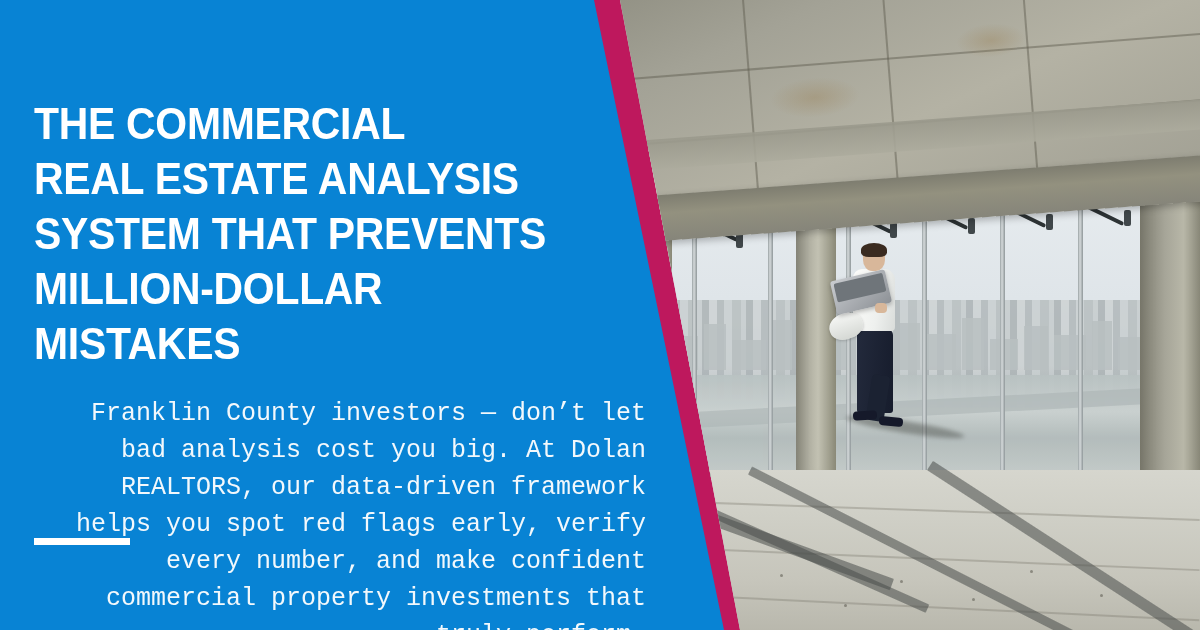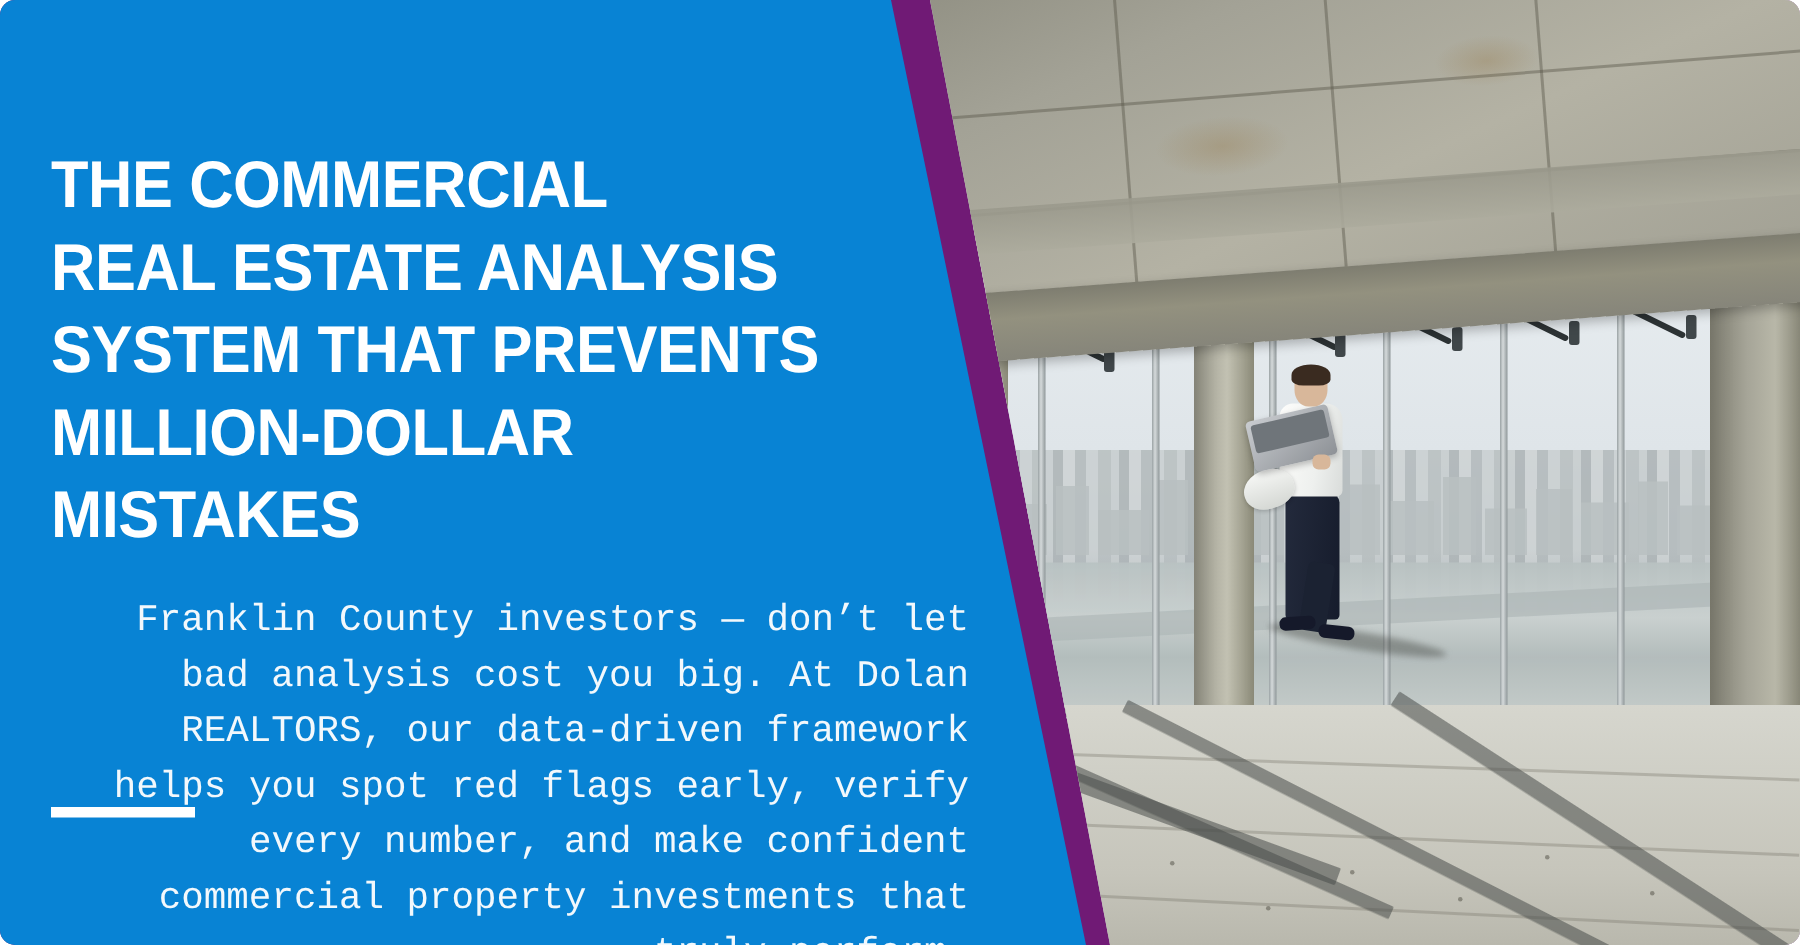--- a/index.html
+++ b/index.html
@@ -7,22 +7,21 @@
   html, body { width:1200px; height:630px; overflow:hidden; }
   body {
     font-family:"Liberation Sans", sans-serif;
     background:#ffffff;
     position:relative;
   }
   .banner {
     position:absolute; inset:0;
     width:1200px; height:630px;
     overflow:hidden;
-    background:#701a75;
-    border-radius:10px;
+    background:#be185d;
   }
 
   
   .photo-wrap {
     position:absolute;
     left:600px; top:0;
     width:600px; height:630px;
     overflow:hidden;
     clip-path: polygon(20px 0, 600px 0, 600px 630px, 140px 630px);
   }

